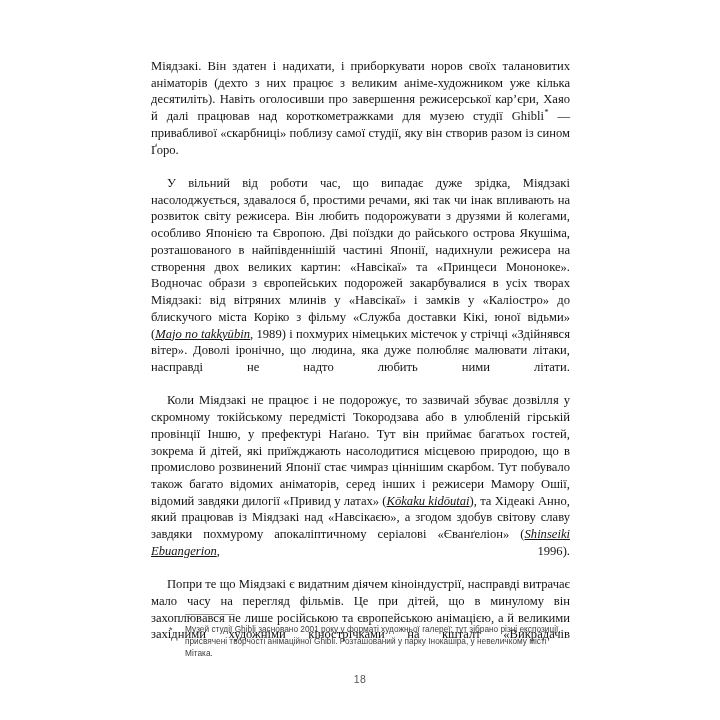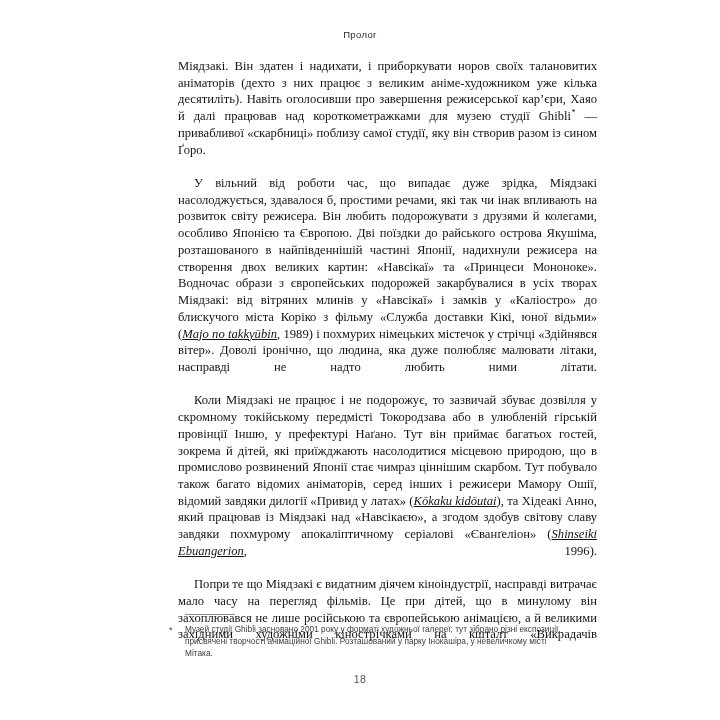--- a/index.html
+++ b/index.html
@@ -43,21 +43,20 @@
     position: absolute;
     top: 58px;
     left: 151px;
     width: 419px;
     text-align: justify;
     text-justify: inter-word;
     font-size: 12.6px;
     line-height: 16.72px;
     color: #141414;
     hyphens: manual;
-    margin-left: 27px;
     -webkit-hyphens: manual;
   }
 
   .textblock p {
     margin: 0;
     text-indent: 0;
   }
   .textblock p.indent {
     text-indent: 16px;
   }
@@ -126,21 +125,20 @@
     color: #555555;
     letter-spacing: 0.4px;
     line-height: 1;
   }
 </style>
 </head>
 <body>
 
 <div class="page">
 
-  <div class="running-head">Пролог</div>
 
   <div class="textblock" id="textblock">
       <p><span>Міядзакі. Він здатен і надихати, і приборкувати норов своїх талановитих аніматорів (дехто з них працює з великим аніме-художником уже кілька десятиліть). Навіть оголосивши про завершення режисерської кар’єри, Хаяо й далі працював над короткометражками для музею студії Ghibli</span><sup class="fn-marker">*</sup><span> — привабливої «скарбниці» поблизу самої студії, яку він створив разом із сином Ґоро.</span></p>
       <p class="indent"><span>У вільний від роботи час, що випадає дуже зрідка, Міядзакі насолоджується, здавалося б, простими речами, які так чи інак впливають на розвиток світу режисера. Він любить подорожувати з друзями й колегами, особливо Японією та Європою. Дві поїздки до райського острова Якушіма, розташованого в найпівденнішій частині Японії, надихнули режисера на створення двох великих картин: «Навсікаї» та «Принцеси Мононоке». Водночас образи з європейських подорожей закарбувалися в усіх творах Міядзакі: від вітряних млинів у «Навсікаї» і замків у «Каліостро» до блискучого міста Коріко з фільму «Служба доставки Кікі, юної відьми» (</span><span class="it">Majo no takkyūbin</span><span>, 1989) і похмурих німецьких містечок у стрічці «Здійнявся вітер». Доволі іронічно, що людина, яка дуже полюбляє малювати літаки, насправді не надто любить ними літати.</span></p>
       <p class="indent"><span>Коли Міядзакі не працює і не подорожує, то зазвичай збуває дозвілля у скромному токійському передмісті Токородзава або в улюбленій гірській провінції Іншю, у префектурі Наґано. Тут він приймає багатьох гостей, зокрема й дітей, які приїжджають насолодитися місцевою природою, що в промислово розвинений Японії стає чимраз ціннішим скарбом. Тут побувало також багато відомих аніматорів, серед інших і режисери Мамору Ошії, відомий завдяки дилогії «Привид у латах» (</span><span class="it">Kōkaku kidōutai</span><span>), та Хідеакі Анно, який працював із Міядзакі над «Навсікаєю», а згодом здобув світову славу завдяки похмурому апокаліптичному серіалові «Єванґеліон» (</span><span class="it">Shinseiki Ebuangerion</span><span>, 1996).</span></p>
       <p class="indent"><span>Попри те що Міядзакі є видатним діячем кіноіндустрії, насправді витрачає мало часу на перегляд фільмів. Це при дітей, що в минулому він захоплювався не лише російською та європейською анімацією, а й великими західними художніми кінострічками на кшталт «Викрадачів</span></p>
     </div>
 
   <div class="footnote-area">
     <div class="footnote-rule"></div>

